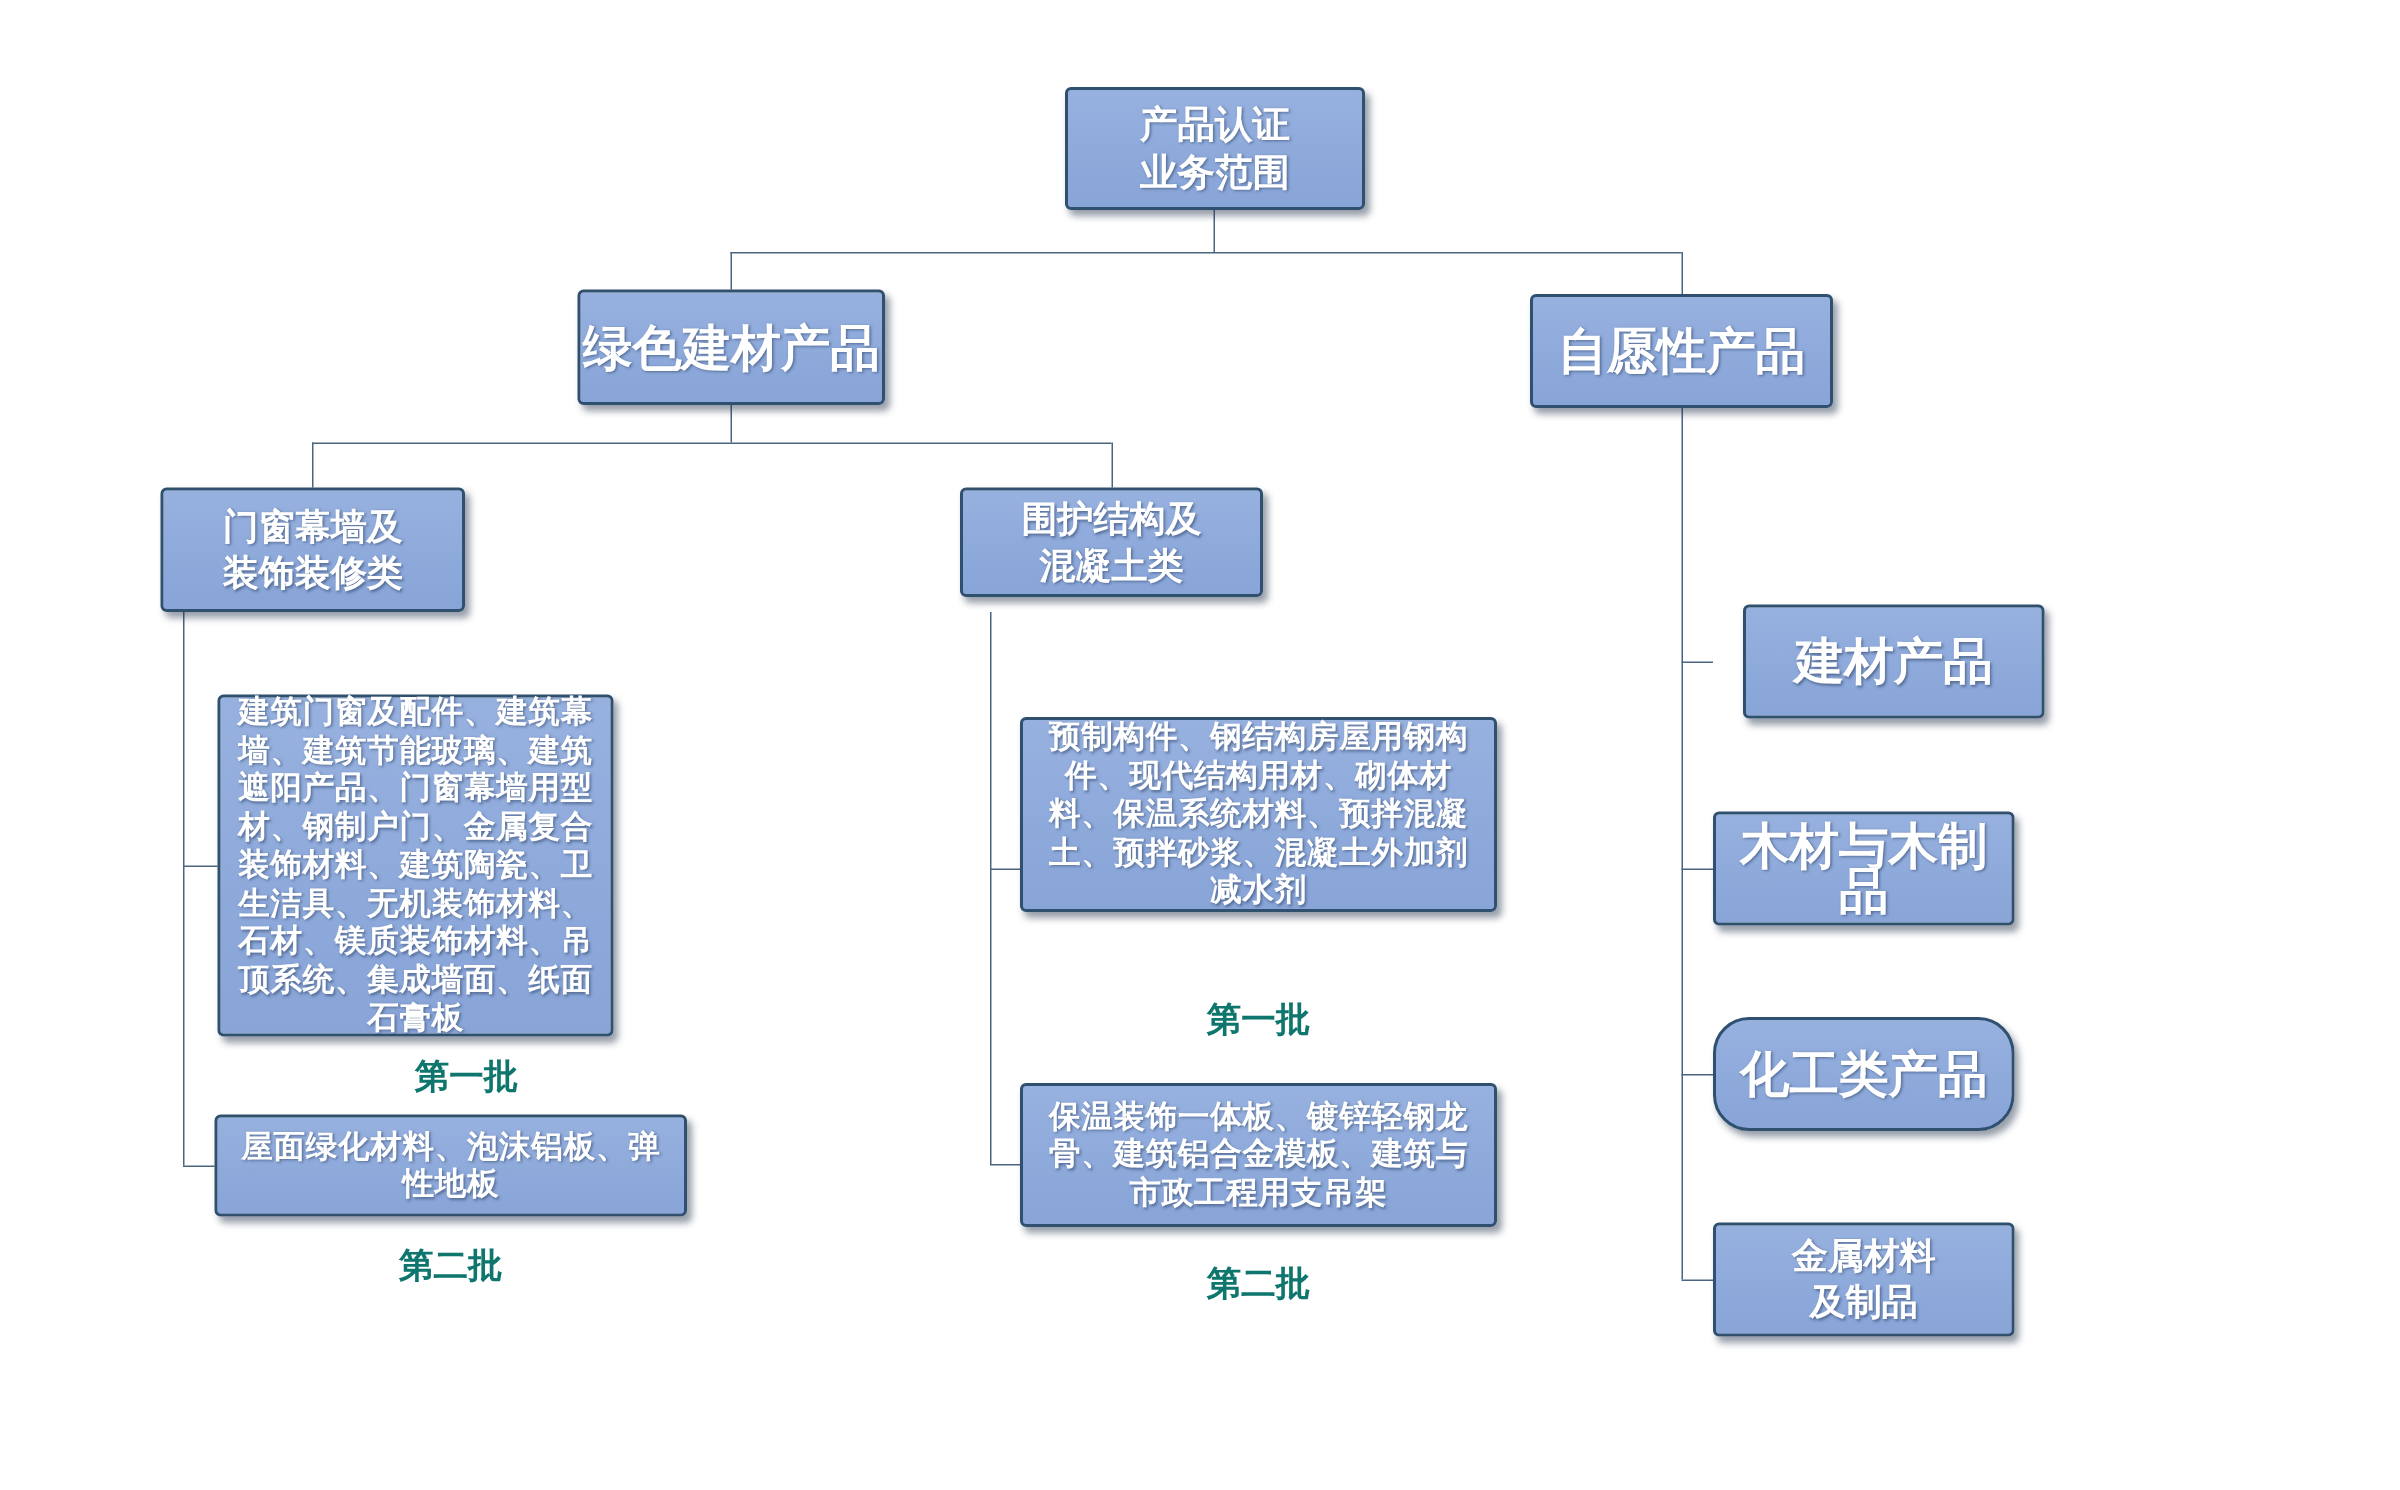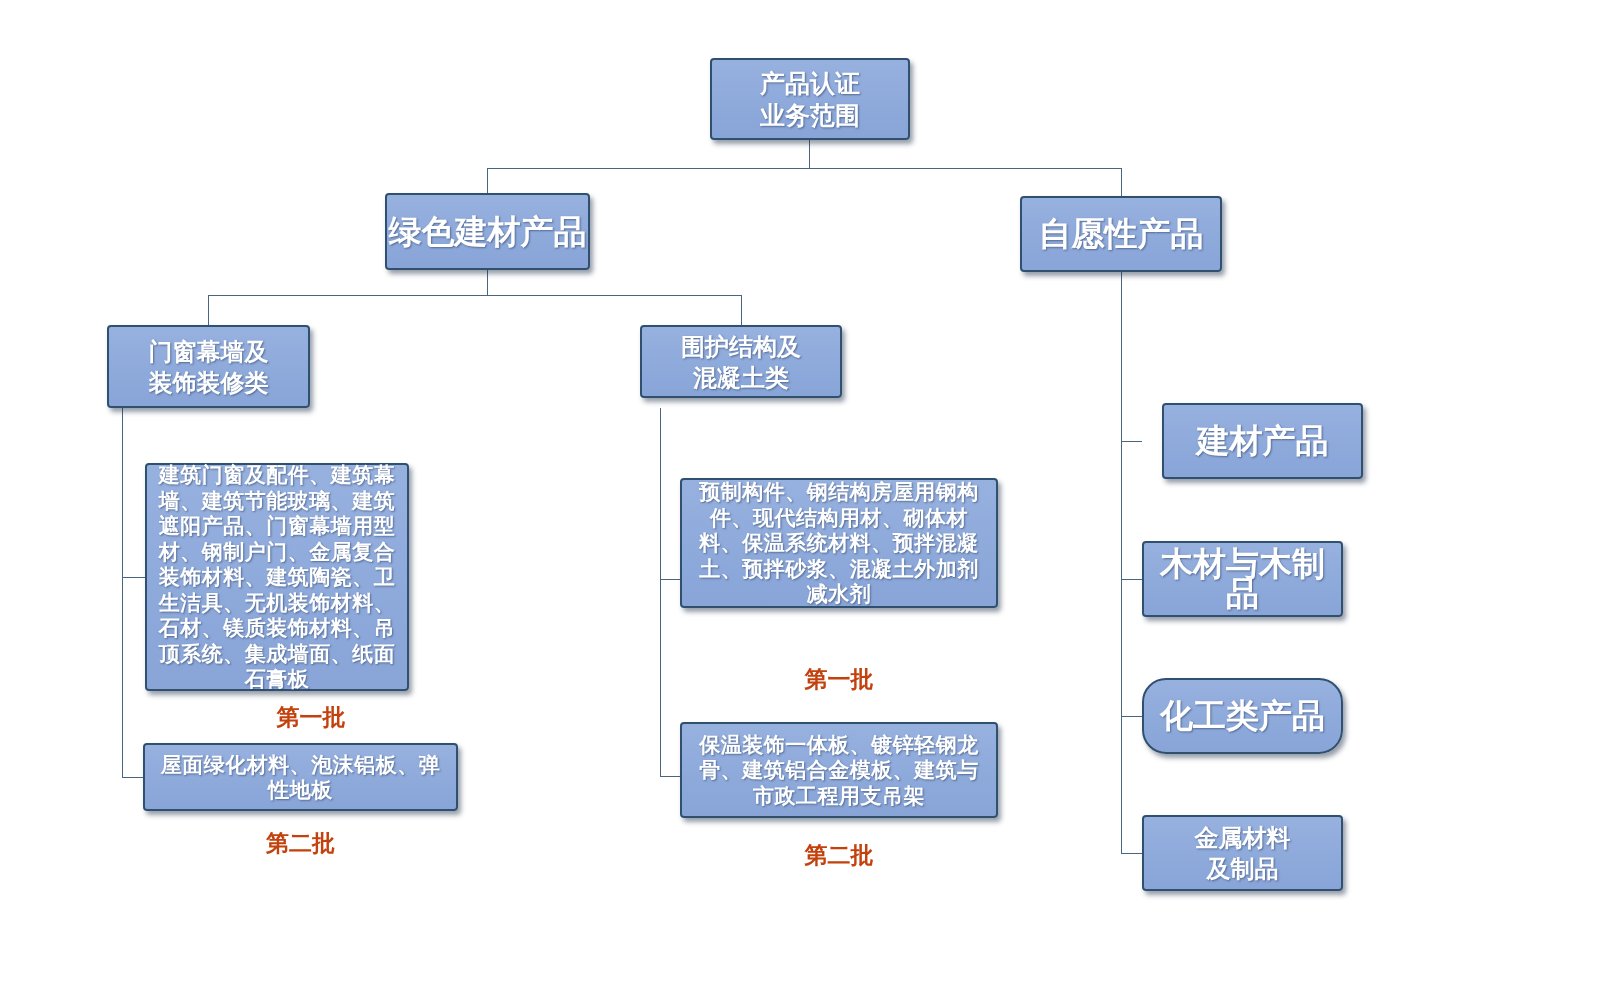--- a/index.html
+++ b/index.html
@@ -32,21 +32,21 @@
   .lv2 { font-size: 33px; line-height: 30px; }
   .lv3 { font-size: 24px; line-height: 31px; }
   .leafbox {
     font-size: 21px;
     line-height: 25.5px;
     padding: 6px 8px;
     letter-spacing: 0.5px;
   }
   .batch-label {
     position: absolute;
-    color: #c2410c;
+    color: #0f766e;
     font-weight: bold;
     font-size: 23px;
     text-align: center;
     white-space: nowrap;
   }
   .conn {
     position: absolute;
     background: #4a6580;
   }
   .conn.h { height: 1px; }

